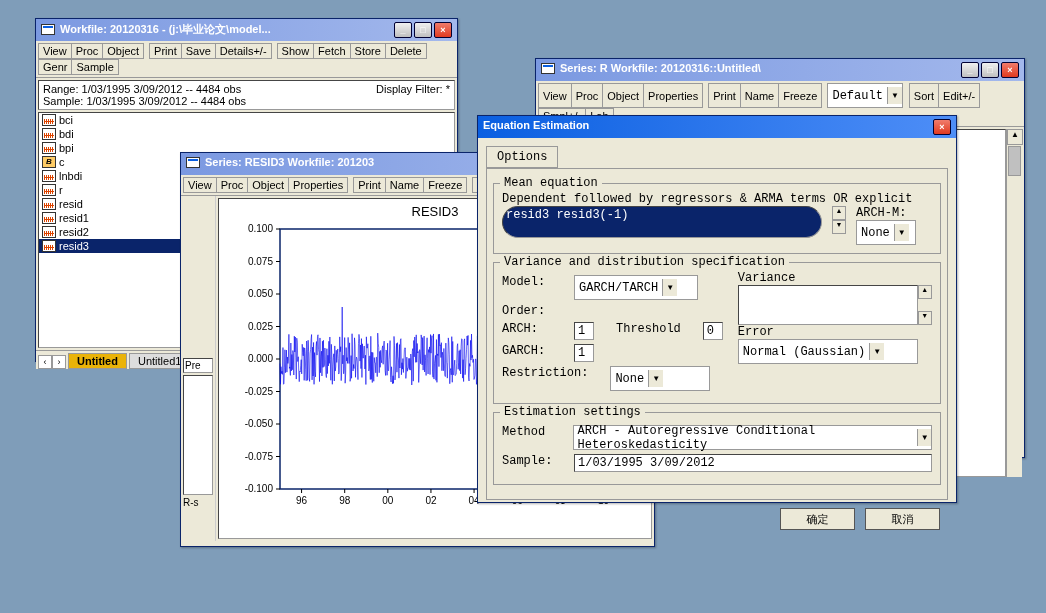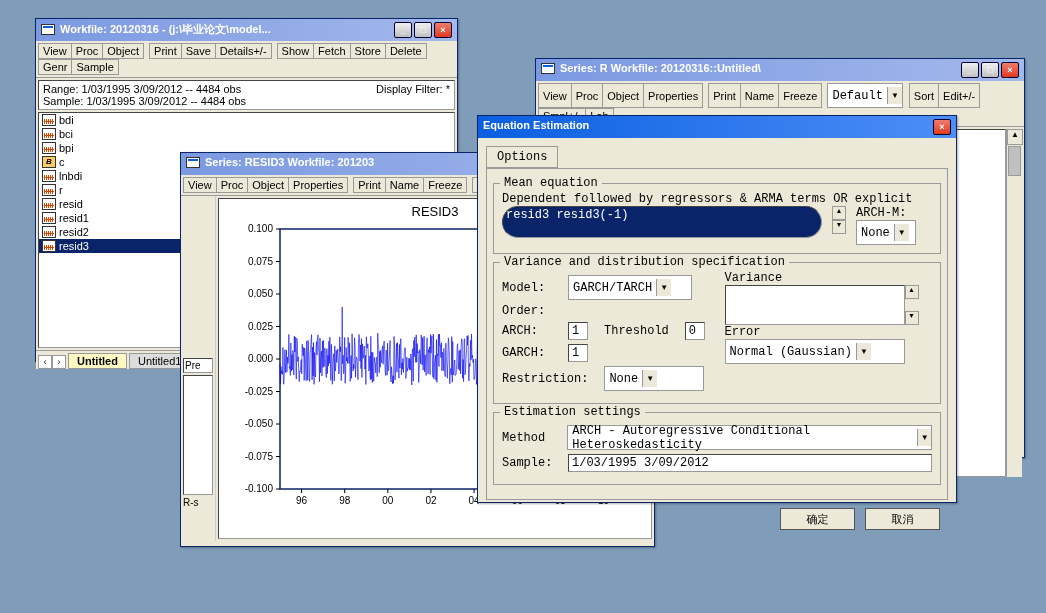--- a/index.html
+++ b/index.html
@@ -19,33 +19,33 @@
     .info-bar { background: white; border: 1px inset #999; margin: 2px; padding: 2px 4px; font-size: 11px; display: flex; justify-content: space-between; }
     .obj-list { background: white; border: 1px inset #999; margin: 2px; overflow: auto; }
     .obj-item { display: flex; align-items: center; padding: 1px 3px; cursor: pointer; }
     .obj-item.selected { background: #0a246a; color: white; }
     .obj-icon { width: 14px; height: 12px; margin-right: 3px; display: inline-block; }
     .ic-series { background: white; border: 1px solid #333; position: relative; }
     .ic-series::after { content: ""; position: absolute; left: 1px; right: 1px; top: 4px; height: 5px; background: repeating-linear-gradient(90deg, #d40 0 1px, transparent 1px 2px), linear-gradient(transparent 2px, #d40 2px 3px, transparent 3px); }
     .ic-coef { background: #ffcc66; border: 1px solid #333; font-size: 8px; font-weight: bold; font-style: italic; text-align: center; line-height: 10px; color: #000; }
     .tabs { display: flex; align-items: flex-end; background: #ece9d8; padding: 2px 2px 0; border-top: 1px solid #999; }
     .tab-ctl { width: 14px; height: 14px; border: 1px solid #999; background: white; font-size: 9px; text-align: center; line-height: 12px; cursor: pointer; }
-    .tab { padding: 1px 8px; border: 1px solid #999; background: #fef9c3; font-weight: bold; margin-left: 2px; font-size: 11px; cursor: pointer; }
+    .tab { padding: 1px 8px; border: 1px solid #999; background: #eab308; font-weight: bold; margin-left: 2px; font-size: 11px; cursor: pointer; }
     .tab.inactive { background: #ddd; font-weight: normal; }
     .chart-area { background: white; margin: 2px; border: 1px inset #999; padding: 5px; text-align: center; position: relative; }
     .chart-title { font-size: 13px; margin-bottom: 5px; text-align: center; }
     .dialog-body { background: #ece9d8; padding: 8px; }
     .dlg-tabs { display: flex; border-bottom: 1px solid #999; }
     .dlg-tab { padding: 3px 10px; border: 1px solid #999; background: #ece9d8; margin-right: 2px; font-family: "Courier New", monospace; font-size: 12px; cursor: pointer; position: relative; }
     .dlg-tab.active { border-bottom: 1px solid #ece9d8; margin-bottom: -1px; background: #ece9d8; }
     .groupbox { border: 1px solid #999; margin: 8px 0; padding: 8px; position: relative; font-family: "Courier New", monospace; font-size: 12px; }
     .groupbox > .legend { position: absolute; top: -8px; left: 6px; background: #ece9d8; padding: 0 4px; font-family: "Courier New", monospace; font-size: 12px; }
     .text-input { border: 1px inset #999; background: white; padding: 1px 3px; font-family: "Courier New", monospace; font-size: 12px; }
     .text-input.hl { background: #0a246a; color: white; }
-    .row { display: flex; align-items: center; gap: 16px; margin: 4px 0; }
+    .row { display: flex; align-items: flex-start; gap: 22px; margin: 4px 0; }
     .lbl { font-family: "Courier New", monospace; font-size: 12px; }
     .dlg-buttons { display: flex; justify-content: flex-end; gap: 10px; padding: 8px; }
     .dlg-buttons button { width: 75px; height: 22px; border: 1px solid #555; background: #ece9d8; cursor: pointer; }
     .scrollbar { width: 16px; background: #ece9d8; border-left: 1px solid #999; }
     .sb-btn { width: 16px; height: 16px; background: #ece9d8; border: 1px solid #999; font-size: 8px; text-align: center; cursor: pointer; }
     #chart-svg { width: 400px; height: 290px; }
     .axis-label { font-size: 10px; fill: black; }
     .combo { display: inline-flex; align-items: center; border: 1px solid #999; background: white; height: 25px; }
     .combo span { padding: 0 4px; font-family: "Courier New", monospace; font-size: 12px; }
     .combo .arrow { width: 15px; height: 17px; background: #ece9d8; border-left: 1px solid #999; text-align: center; font-size: 8px; line-height: 17px; cursor: pointer; }
@@ -84,25 +84,25 @@
   <div class="info-bar">
     <div>
       <div>Range: 1/03/1995 3/09/2012  --  4484 obs</div>
       <div>Sample: 1/03/1995 3/09/2012  --  4484 obs</div>
     </div>
     <div>Display Filter: *</div>
   </div>
   <div class="obj-list" style="height:236px;" id="obj-list">
       <div class="obj-item">
         <span class="obj-icon ic-series"></span>
+        <span>bci</span>
+      </div>
+      <div class="obj-item">
+        <span class="obj-icon ic-series"></span>
         <span>bdi</span>
-      </div>
-      <div class="obj-item">
-        <span class="obj-icon ic-series"></span>
-        <span>bci</span>
       </div>
       <div class="obj-item">
         <span class="obj-icon ic-series"></span>
         <span>bpi</span>
       </div>
       <div class="obj-item">
         <span class="obj-icon ic-coef">B</span>
         <span>c</span>
       </div>
       <div class="obj-item">

